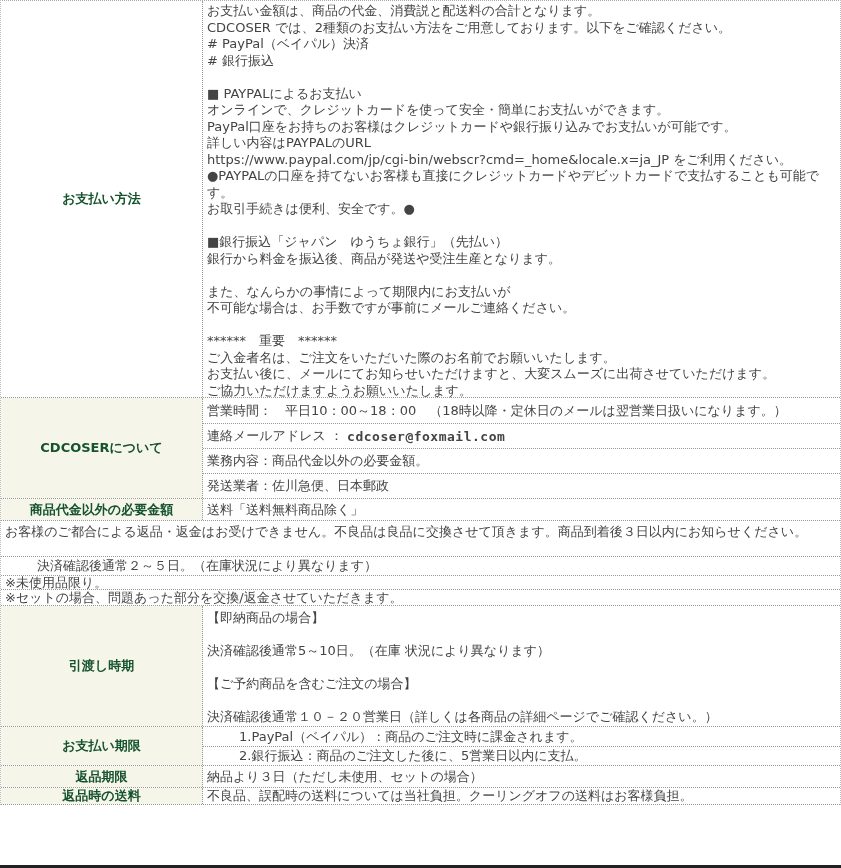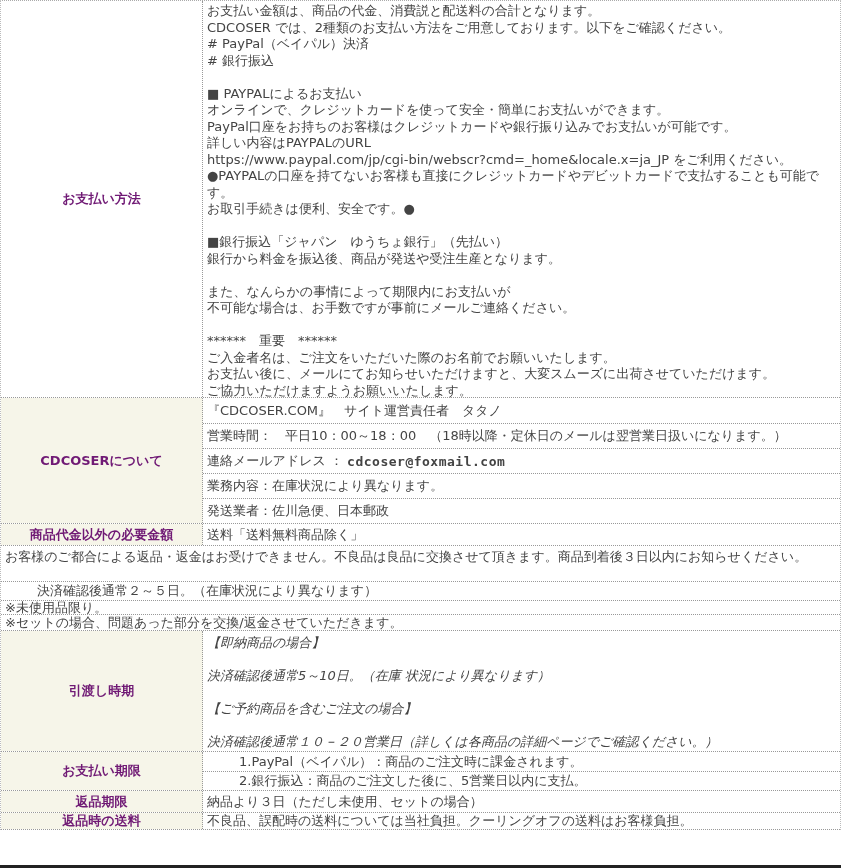--- a/index.html
+++ b/index.html
@@ -19,21 +19,21 @@
     border-left:1px dotted #bbb;
     border-right:1px dotted #bbb;
   }
   .row { display:flex; border-bottom:1px dotted #999; width:100%; }
   .hcell {
     flex:0 0 202px; width:202px;
     border-right:1px dotted #999;
     display:flex; align-items:center; justify-content:center;
     text-align:center;
     font-weight:bold;
-    color:#701a75;
+    color:#14532d;
     background:#f6f5e9;
     padding:0 4px;
     line-height:16px;
   }
   .row-first .hcell { background:#ffffff; }
   .ccell { flex:1 1 auto; min-width:0; display:flex; flex-direction:column; }
   .content {
     white-space:pre-wrap;
     overflow-wrap:break-word;
     padding:2px 4px 0 4px;
@@ -85,24 +85,23 @@
 ******　重要　******
 ご入金者名は、ご注文をいただいた際のお名前でお願いいたします。
 お支払い後に、メールにてお知らせいただけますと、大変スムーズに出荷させていただけます。
 ご協力いただけますようお願いいたします。</div>
       </div>
     </div>
 
     <div class="row">
       <div class="hcell">CDCOSERについて</div>
       <div class="ccell">
-        <div class="subrow h25">『CDCOSER.COM』　サイト運営責任者　タタノ</div>
         <div class="subrow h25">営業時間：　平日10：00～18：00　（18時以降・定休日のメールは翌営業日扱いになります。）</div>
         <div class="subrow h25"><span>連絡メールアドレス ： </span><span class="email">cdcoser@foxmail.com</span></div>
-        <div class="subrow h25">業務内容：在庫状況により異なります。</div>
+        <div class="subrow h25">業務内容：商品代金以外の必要金額。</div>
         <div class="subrow h25">発送業者：佐川急便、日本郵政</div>
       </div>
     </div>
 
     <div class="row">
       <div class="hcell">商品代金以外の必要金額</div>
       <div class="ccell">
         <div class="subrow r3">送料「送料無料商品除く」</div>
       </div>
     </div>
@@ -113,21 +112,21 @@
         <div class="subrow multiline h35">お客様のご都合による返品・返金はお受けできません。不良品は良品に交換させて頂きます。商品到着後３日以内にお知らせください。</div>
         <div class="subrow h19">決済確認後通常２～５日。（在庫状況により異なります）</div>
         <div class="subrow h14">※未使用品限り。</div>
         <div class="subrow h16">※セットの場合、問題あった部分を交換/返金させていただきます。</div>
       </div>
     </div>
 
     <div class="row r6">
       <div class="hcell">引渡し時期</div>
       <div class="ccell">
-        <div class="content" style="padding-top:4px; line-height:16.5px;font-style:italic;">【即納商品の場合】
+        <div class="content" style="padding-top:4px; line-height:16.5px;">【即納商品の場合】
 
 決済確認後通常5～10日。（在庫 状況により異なります）
 
 【ご予約商品を含むご注文の場合】
 
 決済確認後通常１０－２０営業日（詳しくは各商品の詳細ページでご確認ください。）</div>
       </div>
     </div>
 
     <div class="row">

